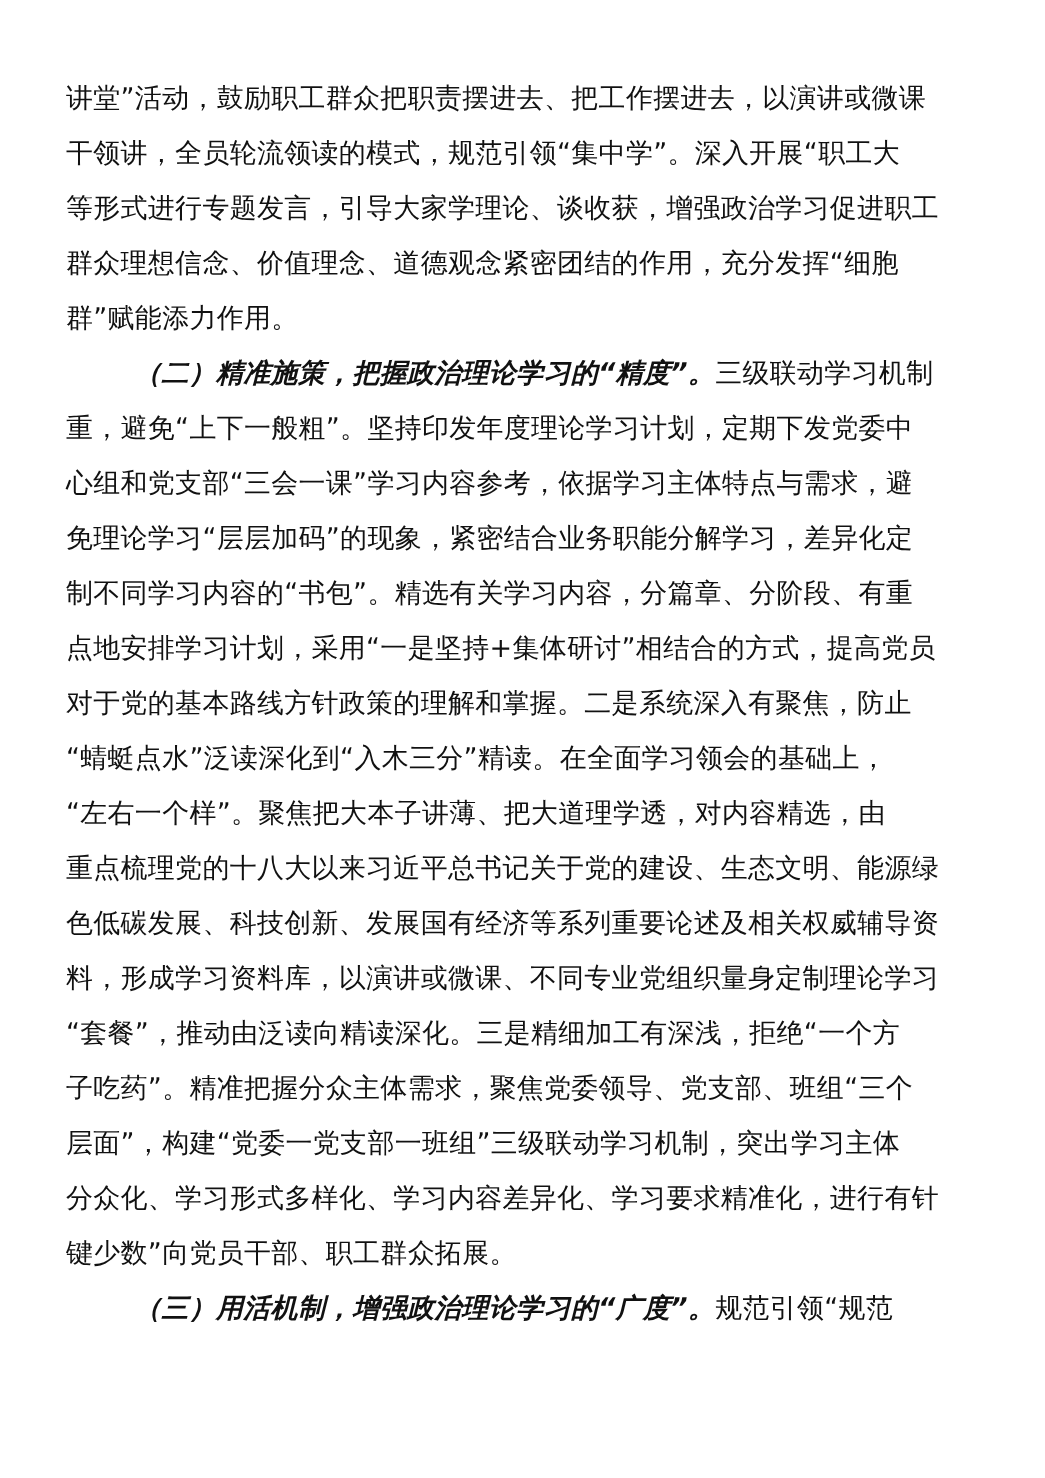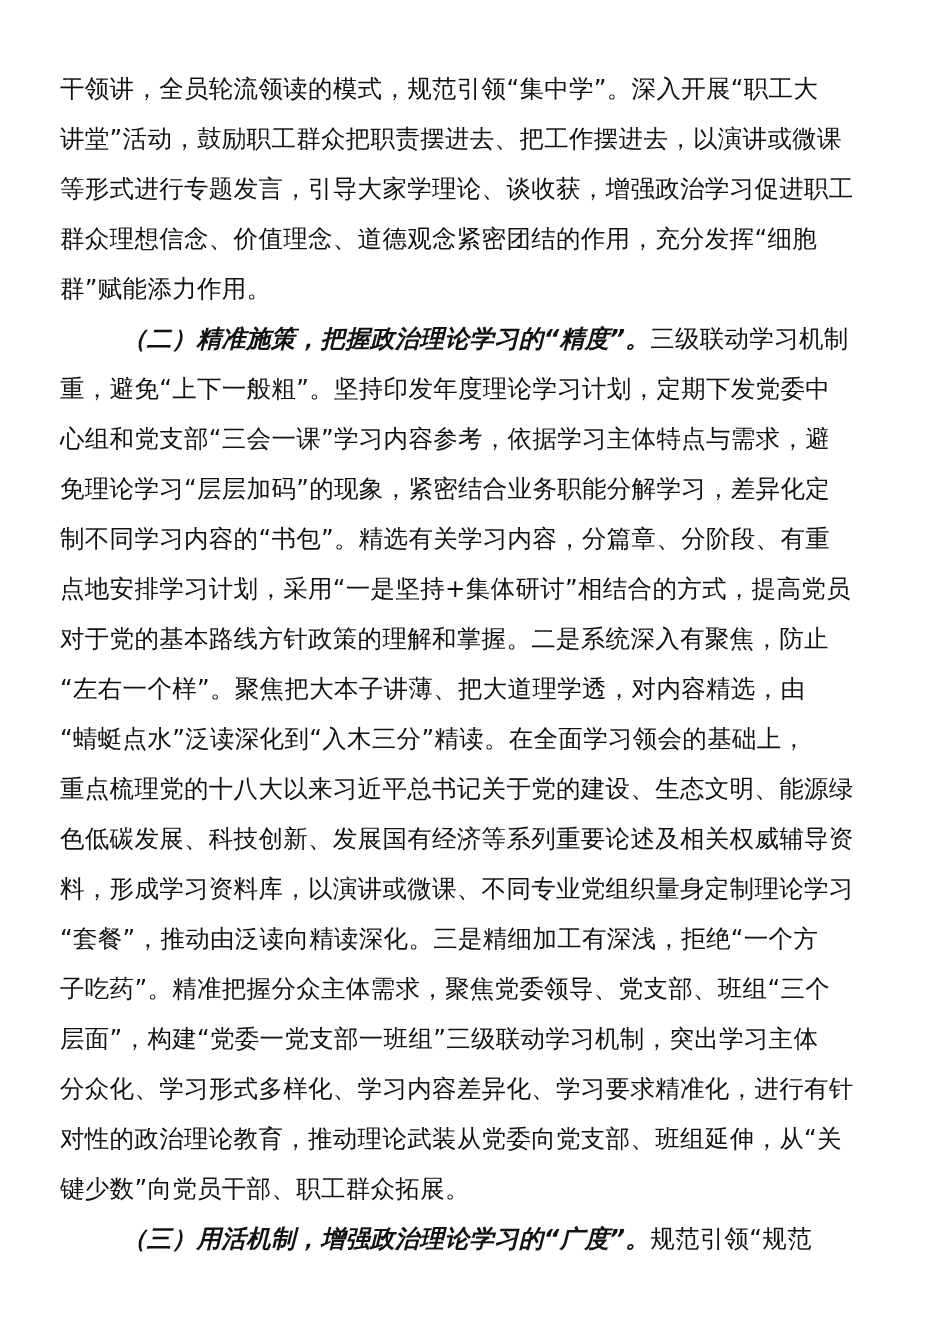--- a/index.html
+++ b/index.html
@@ -18,44 +18,43 @@
     .line { white-space: nowrap; height: 50px; }
     .para { margin: 0; }
     .indent { padding-left: 62px; }
     .bold { font-weight: bold; font-style: italic; }
   </style>
 </head>
 <body>
 
 <div class="page">
   <div class="para">
+    <div class="line">讲堂”活动，鼓励职工群众把职责摆进去、把工作摆进去，以演讲或微课</div>
     <div class="line">干领讲，全员轮流领读的模式，规范引领“集中学”。深入开展“职工大</div>
-    <div class="line">讲堂”活动，鼓励职工群众把职责摆进去、把工作摆进去，以演讲或微课</div>
     <div class="line">等形式进行专题发言，引导大家学理论、谈收获，增强政治学习促进职工</div>
     <div class="line">群众理想信念、价值理念、道德观念紧密团结的作用，充分发挥“细胞</div>
     <div class="line">群”赋能添力作用。</div>
   </div>
 
   <div class="para">
     <div class="line indent"><span class="bold">（二）精准施策，把握政治理论学习的“精度”。</span><span>三级联动学习机制</span></div>
     <div class="line">重，避免“上下一般粗”。坚持印发年度理论学习计划，定期下发党委中</div>
     <div class="line">心组和党支部“三会一课”学习内容参考，依据学习主体特点与需求，避</div>
     <div class="line">免理论学习“层层加码”的现象，紧密结合业务职能分解学习，差异化定</div>
     <div class="line">制不同学习内容的“书包”。精选有关学习内容，分篇章、分阶段、有重</div>
     <div class="line">点地安排学习计划，采用“一是坚持+集体研讨”相结合的方式，提高党员</div>
     <div class="line">对于党的基本路线方针政策的理解和掌握。二是系统深入有聚焦，防止</div>
+    <div class="line">“蜻蜓点水”泛读深化到“入木三分”精读。在全面学习领会的基础上，</div>
     <div class="line">“左右一个样”。聚焦把大本子讲薄、把大道理学透，对内容精选，由</div>
-    <div class="line">“蜻蜓点水”泛读深化到“入木三分”精读。在全面学习领会的基础上，</div>
     <div class="line">重点梳理党的十八大以来习近平总书记关于党的建设、生态文明、能源绿</div>
     <div class="line">色低碳发展、科技创新、发展国有经济等系列重要论述及相关权威辅导资</div>
     <div class="line">料，形成学习资料库，以演讲或微课、不同专业党组织量身定制理论学习</div>
     <div class="line">“套餐”，推动由泛读向精读深化。三是精细加工有深浅，拒绝“一个方</div>
     <div class="line">子吃药”。精准把握分众主体需求，聚焦党委领导、党支部、班组“三个</div>
     <div class="line">层面”，构建“党委一党支部一班组”三级联动学习机制，突出学习主体</div>
     <div class="line">分众化、学习形式多样化、学习内容差异化、学习要求精准化，进行有针</div>
-    <div class="line">对性的政治理论教育，推动理论武装从党委向党支部、班组延伸，从“关</div>
     <div class="line">键少数”向党员干部、职工群众拓展。</div>
   </div>
 
   <div class="para">
     <div class="line indent"><span class="bold">（三）用活机制，增强政治理论学习的“广度”。</span><span>规范引领“规范</span></div>
   </div>
 </div>
 
 </body></html>

